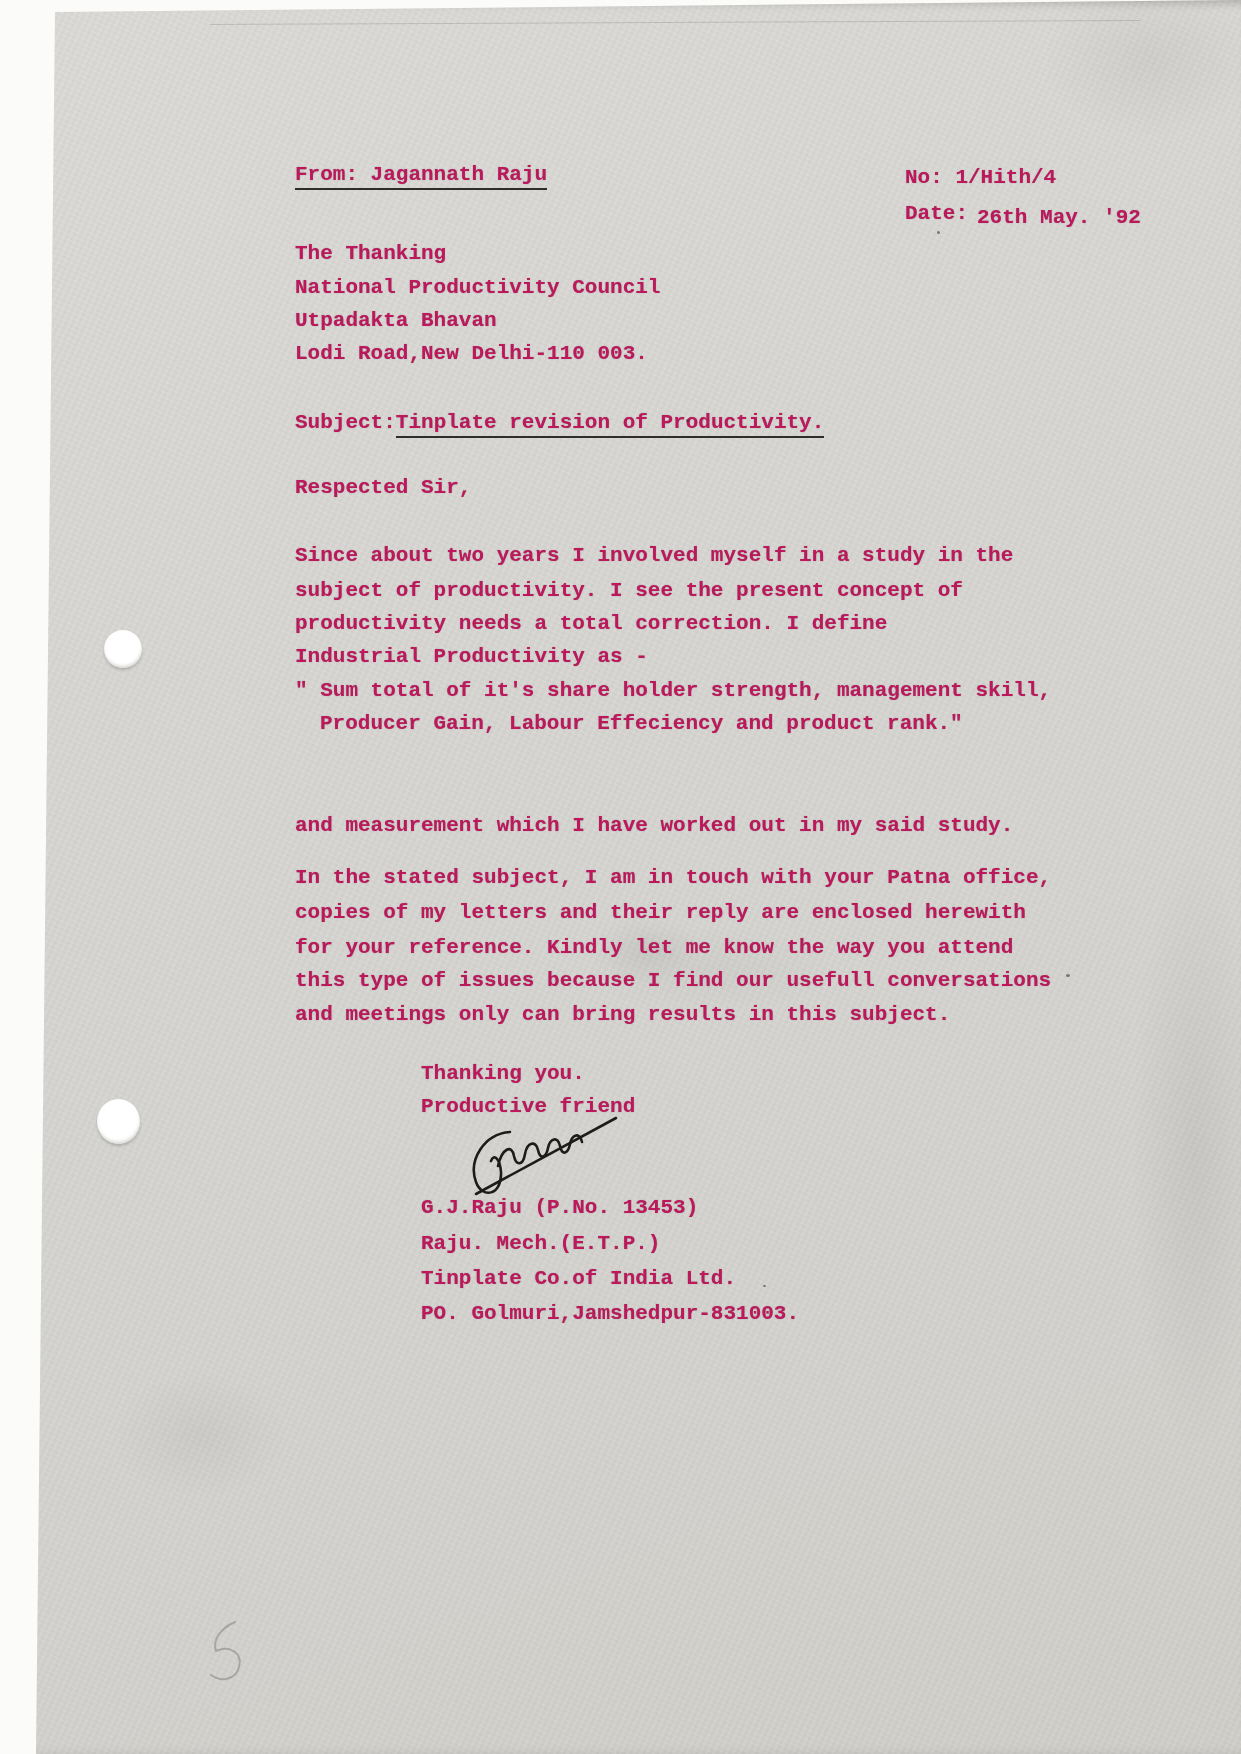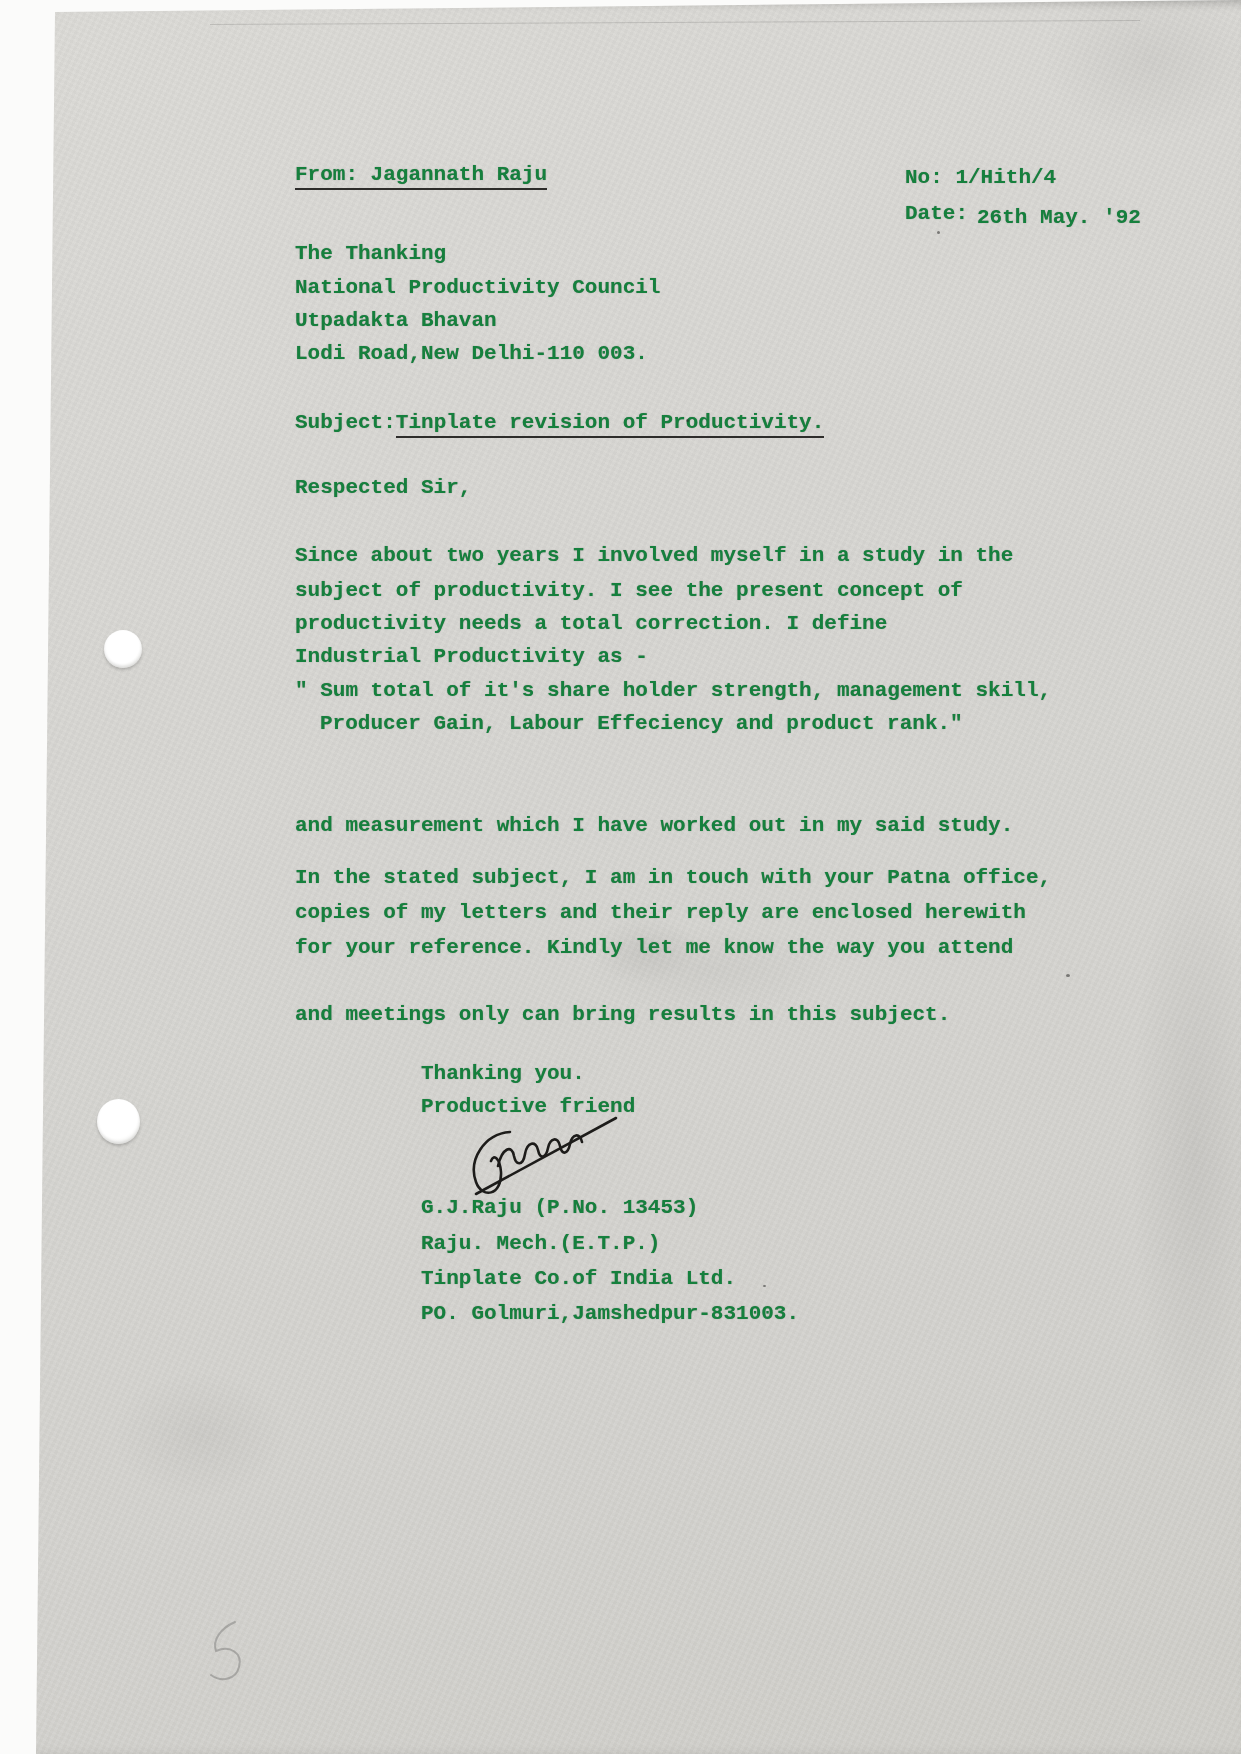--- a/index.html
+++ b/index.html
@@ -31,21 +31,21 @@
   .hole{
     position:absolute;border-radius:50%;
     background:radial-gradient(circle at 45% 40%, #ffffff 58%, #f4f4f2 74%, #e3e2de 100%);
     box-shadow:0 2px 3px rgba(0,0,0,0.18), inset 0 -2px 3px rgba(0,0,0,0.10);
   }
   .hole-1{left:104px;top:630px;width:38px;height:38px;}
   .hole-2{left:97px;top:1099px;width:43px;height:45px;}
   .tw{
     position:absolute;
     font-size:21px;line-height:23px;font-weight:600;
-    color:#15803d;white-space:pre;
+    color:#be185d;white-space:pre;
     text-shadow:0 0 1px rgba(46,45,43,0.45);
   }
   .ul{border-bottom:2px solid #2e2d2b;padding-bottom:2px;}
   .gap{margin-right:9px;}
   .shift{position:relative;top:4px;display:inline-block;}
   .speck{position:absolute;background:rgba(42,42,40,0.55);border-radius:50%;}
   svg{position:absolute;overflow:visible;}
 </style>
 </head>
 <body>
@@ -82,20 +82,21 @@
   <div class="tw" style="left:295px;top:612px">productivity needs a total correction. I define</div>
   <div class="tw" style="left:295px;top:645px">Industrial Productivity as -</div>
   <div class="tw" style="left:295px;top:679px">" Sum total of it's share holder strength, management skill,</div>
   <div class="tw" style="left:320px;top:712px">Producer Gain, Labour Effeciency and product rank."</div>
 
   <div class="tw" style="left:295px;top:814px">and measurement which I have worked out in my said study.</div>
 
   <div class="tw" style="left:295px;top:866px">In the stated subject, I am in touch with your Patna office,</div>
   <div class="tw" style="left:295px;top:901px">copies of my letters and their reply are enclosed herewith</div>
   <div class="tw" style="left:295px;top:936px">for your reference. Kindly let me know the way you attend</div>
+  <div class="tw" style="left:295px;top:969px">this type of issues because I find our usefull conversations</div>
   <div class="tw" style="left:295px;top:1003px">and meetings only can bring results in this subject.</div>
 
   <div class="tw" style="left:421px;top:1062px">Thanking you.</div>
   <div class="tw" style="left:421px;top:1095px">Productive friend</div>
 
   <svg style="left:438px;top:1102px" width="200" height="100" viewBox="0 0 200 100">
     <g fill="none" stroke="#1d1c1a" stroke-linecap="round" stroke-width="2.6">
       <path d="M38,92 L178,16"></path>
       <path d="M72,30 C46,32 30,58 38,80 C44,97 64,94 63,70 C62,57 56,51 53,59"></path>
       <path d="M60,64 C64,46 74,42 76,54 C78,64 85,64 87,52 C89,40 98,38 100,48 C102,58 108,56 110,46 C112,36 120,34 122,44 C124,54 130,52 132,42 C134,32 142,30 144,40"></path>

